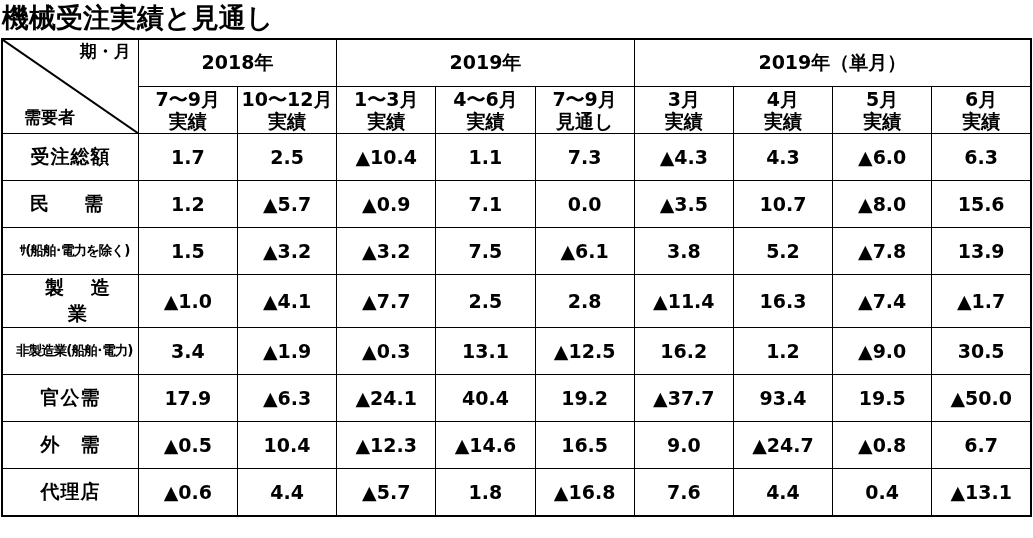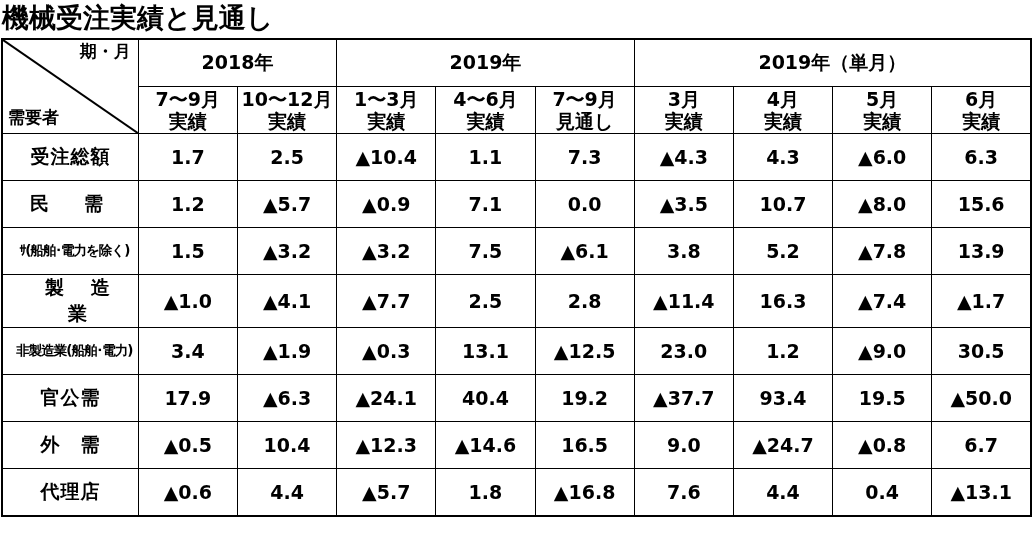--- a/index.html
+++ b/index.html
@@ -71,21 +71,21 @@
   .corner .lbl-top {
     position: absolute;
     top: 0;
     right: 7px;
     font-size: 17px;
     font-weight: bold;
   }
   .corner .lbl-bot {
     position: absolute;
     bottom: 4px;
-    left: 5px;
+    left: 21px;
     font-size: 17px;
     font-weight: bold;
   }
   .twoline {
     line-height: 22px;
     height: 62px;
     font-size: 19px;
   }
   .twoline span { display: block; }
 
@@ -241,21 +241,21 @@
         <td>▲1.7</td>
       </tr>
 
       <tr>
         <td class="rowlabel small">非製造業(船舶･電力)</td>
         <td>3.4</td>
         <td>▲1.9</td>
         <td>▲0.3</td>
         <td>13.1</td>
         <td>▲12.5</td>
-        <td class="sep-left">23.0</td>
+        <td class="sep-left">16.2</td>
         <td>1.2</td>
         <td>▲9.0</td>
         <td>30.5</td>
       </tr>
 
       <tr>
         <td class="rowlabel">官公需</td>
         <td>17.9</td>
         <td>▲6.3</td>
         <td>▲24.1</td>

